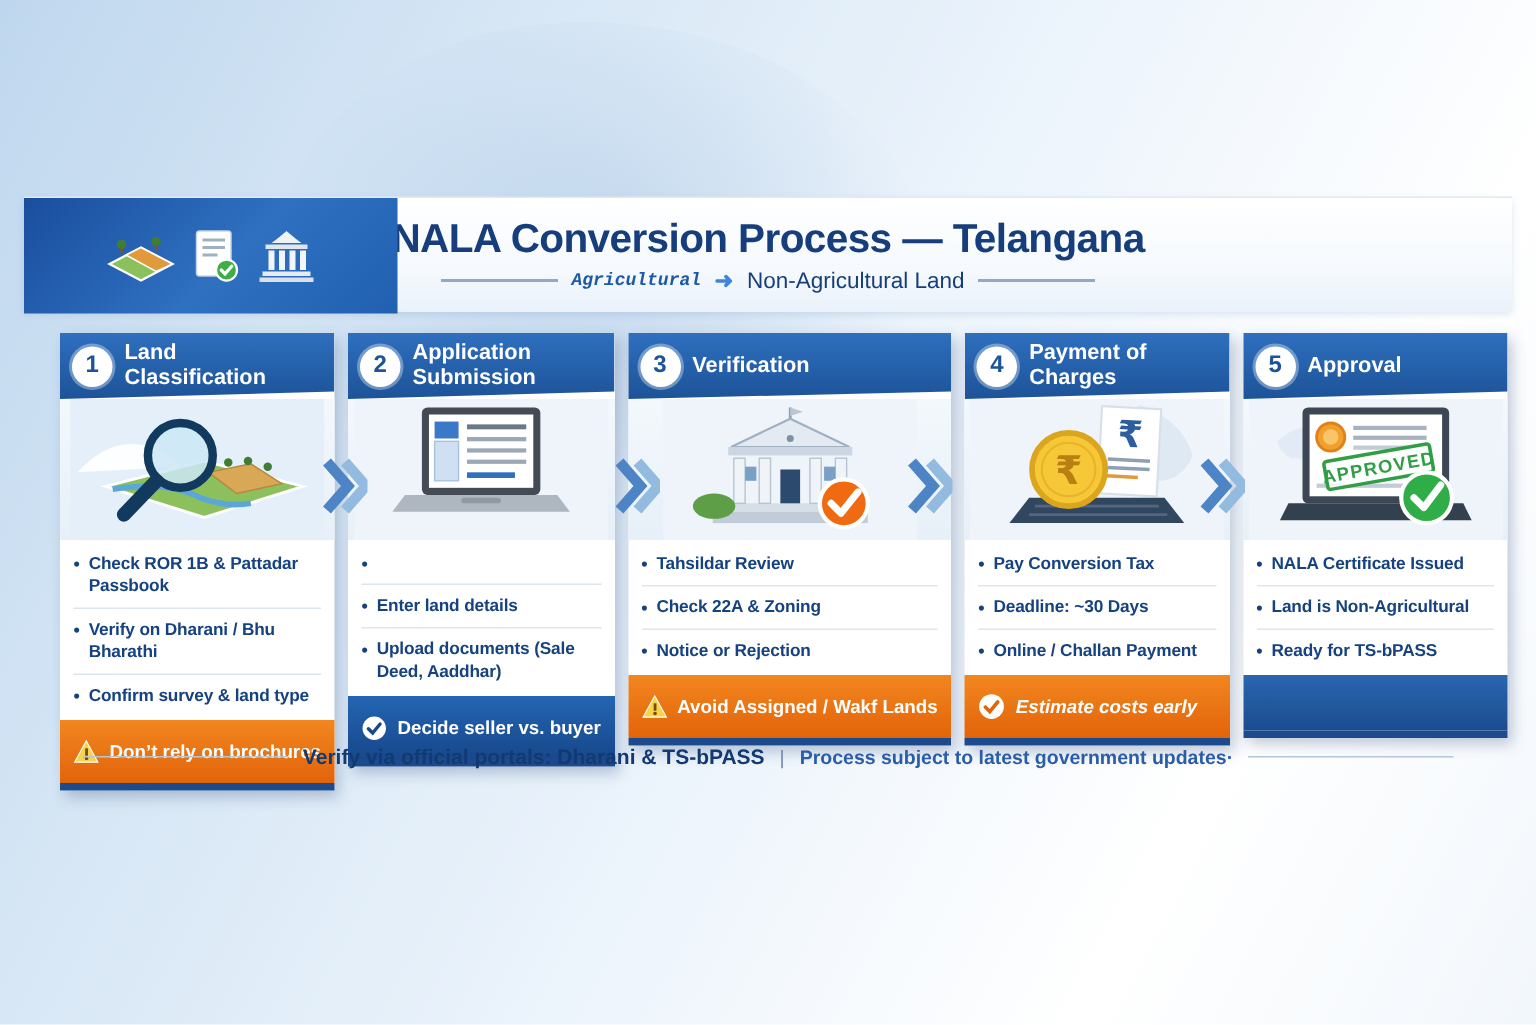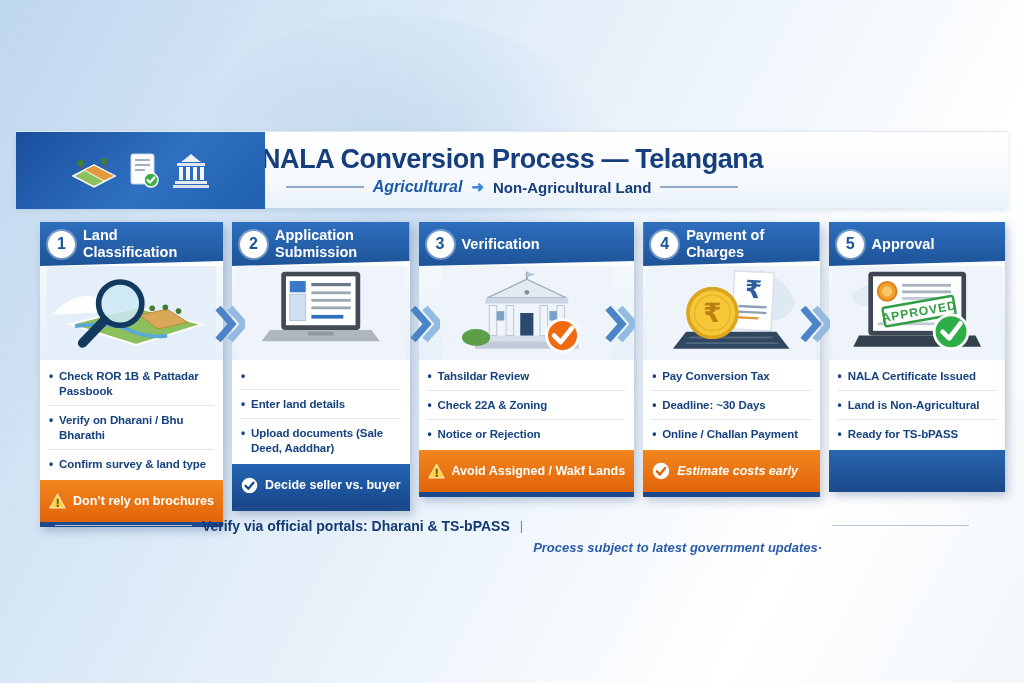--- a/index.html
+++ b/index.html
@@ -30,23 +30,23 @@
   .title-wrap {
     position:absolute; left:0; right:0; top:0; height:100%;
     display:flex; flex-direction:column; align-items:center; justify-content:center; gap:3px;
     pointer-events:none;
   }
   .main-title {
     color:#163e7c; font-weight:bold; font-size:27px; letter-spacing:-0.4px; margin:0;
   }
   .subtitle-row { display:flex; align-items:center; gap:9px; }
   .sub-line { width:78px; height:2px; background:#8fa9c6; }
-  .sub-from { color:#1d5aa6; font-weight:bold; font-style:italic; font-size:16px; }
+  .sub-from { color:#1d5aa6; font-weight:bold; font-style:italic; font-size:12px;font-family:Liberation Mono, monospace; }
   .sub-arrow { color:#3f86d6; font-size:15px; font-weight:bold; }
-  .sub-to { color:#163e7c; font-weight:bold; font-size:15px; }
+  .sub-to { color:#163e7c; font-weight:normal; font-size:15px; }
   
   .cards-row {
     position:absolute; left:40px; top:222px; width:965px;
     display:flex; gap:9px; align-items:flex-start;
   }
   .card {
     flex:1; background:#ffffff; display:flex; flex-direction:column;
     border-bottom:5px solid #1c4a8c;
     box-shadow:3px 4px 9px rgba(45,75,125,.30);
   }
@@ -83,21 +83,21 @@
   .banner.orange-check .banner-text { font-style:italic;text-align:right; }
   .chev { position:absolute; top:80px; transform:translateX(-50%); }
   
   .footer {
     position:absolute; left:0; right:0; top:496px;
     display:flex; align-items:center; justify-content:center; gap:10px; padding:0 55px;
   }
   .f-line { height:1px; background:#b6c6d9; flex:1; }
   .f-bold { color:#123a72; font-weight:bold; font-size:14px; white-space:nowrap; }
   .f-sep { color:#7088aa; font-size:13px; }
-  .f-italic { color:#2a5da8; font-style:italic; font-weight:bold; font-size:13px; white-space:nowrap;margin-top:44px; }
+  .f-italic { color:#2a5da8; font-weight:bold; font-size:13px; white-space:nowrap; }
 </style>
 </head>
 <body>
 
 <div class="map-sil"></div>
 
 <div class="band">
   <div class="title-wrap">
     <div class="main-title">NALA Conversion Process — Telangana</div>
     <div class="subtitle-row">

